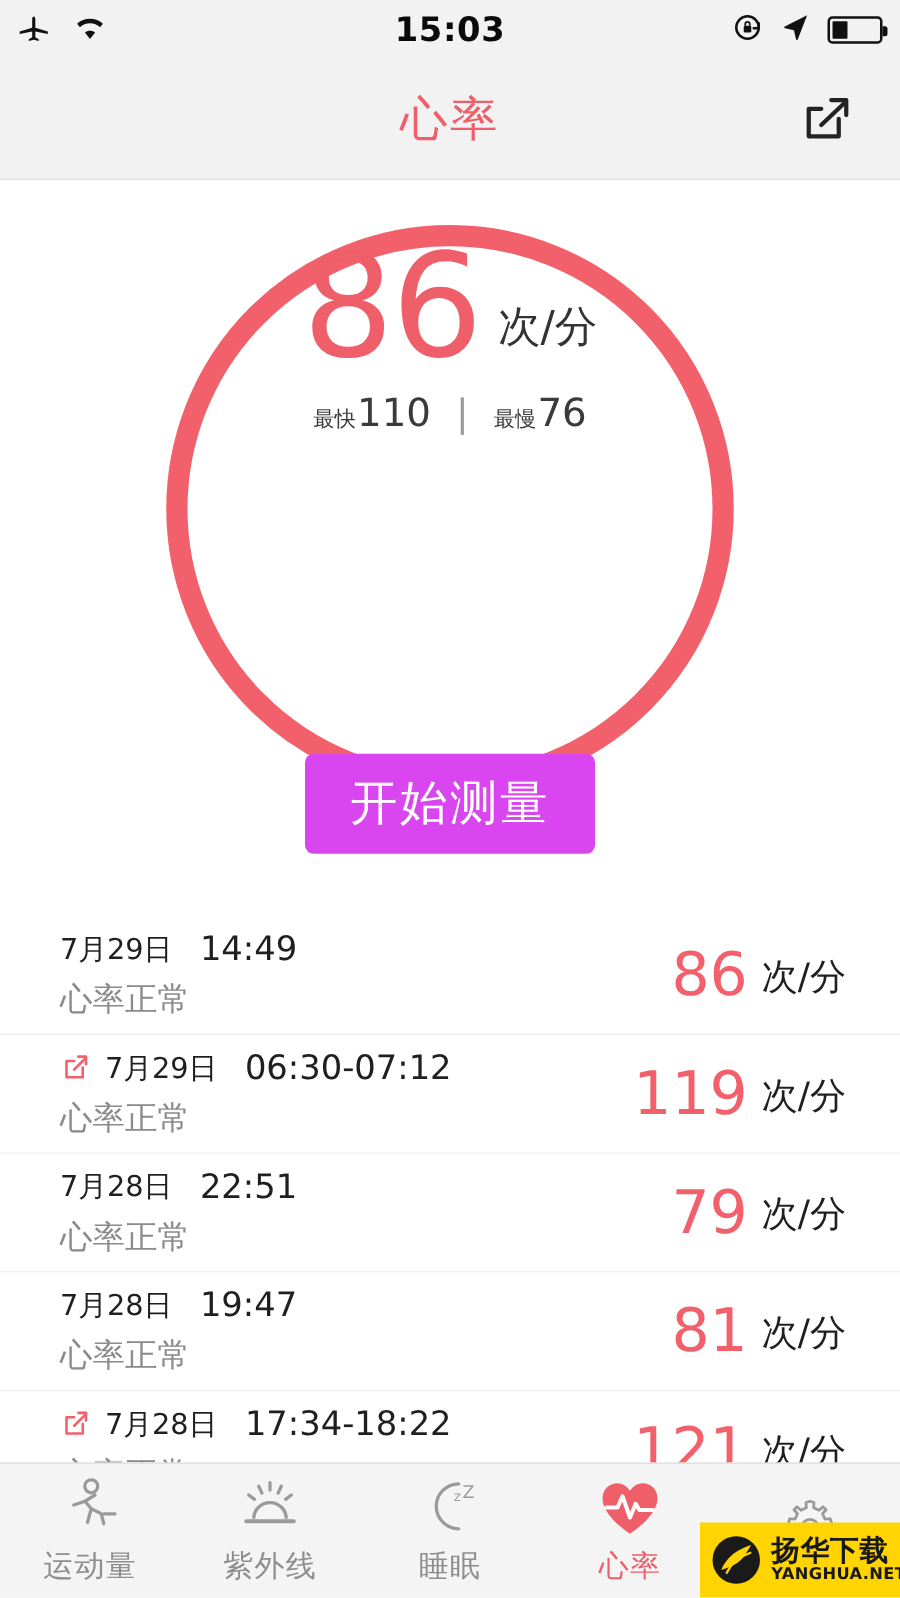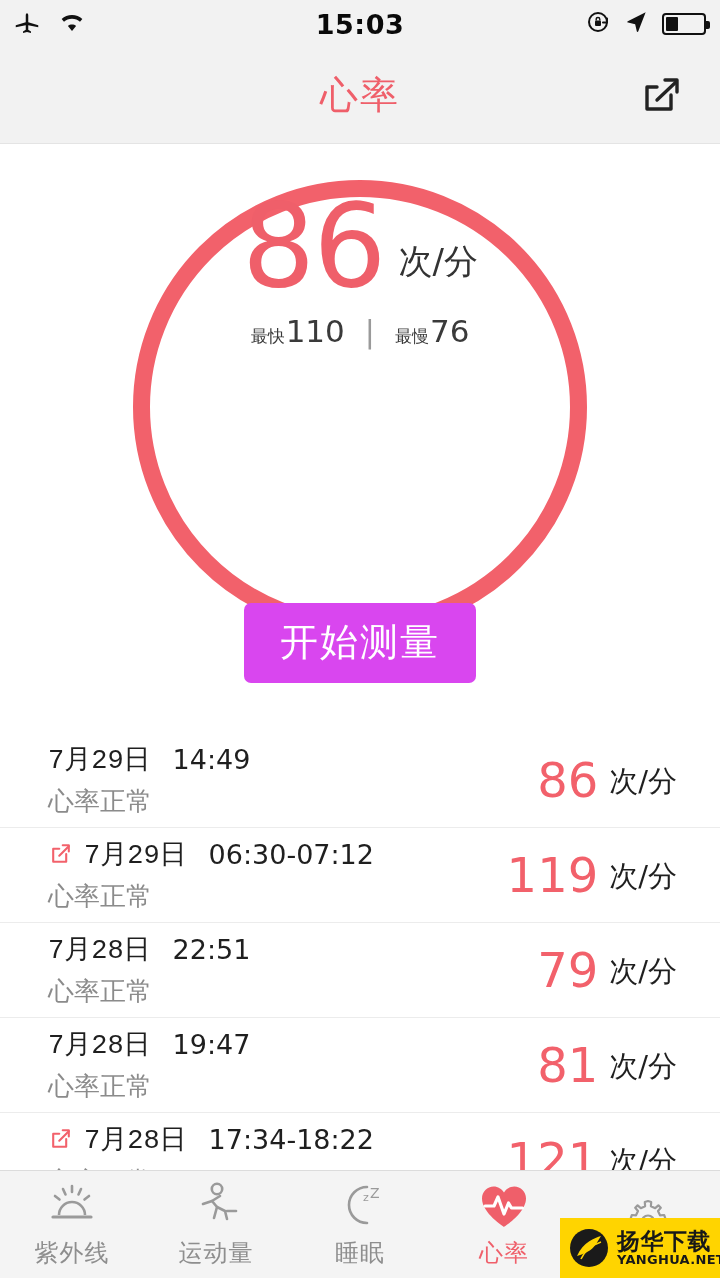--- a/index.html
+++ b/index.html
@@ -70,21 +70,21 @@
     cursor: pointer; white-space: nowrap;
   }
 
   
   .list { position: absolute; top: 733px; left: 0; width: 720px; height: 440px; background: #fff; overflow: hidden; }
   .row { position: relative; height: 95px; border-bottom: 1px solid #ececec; padding: 0 43px 0 48px;
          display: flex; align-items: center; justify-content: space-between; background: #fff; cursor: pointer; }
   .row-left { display: flex; flex-direction: column; justify-content: center; }
   .row-line1 { display: flex; align-items: center; }
   .row-share-icon { margin-right: 10px; display: inline-flex; }
-  .row-date { font-size: 27px; color: #1f1f1f; font-family: Liberation Mono, monospace; }
+  .row-date { font-size: 23px; color: #1f1f1f; }
   .row-time { font-size: 27px; color: #1f1f1f; margin-left: 22px; }
   .row-status { font-size: 26px; color: #8b8b8b; margin-top: 7px; }
   .row-right { display: flex; align-items: flex-end; }
   .row-value { font-size: 48px; line-height: 1; color: #f2616b; }
   .row-unit { font-size: 29px; color: #1f1f1f; margin-left: 11px; margin-bottom: 2px; }
 
   
   .tabbar {
     position: absolute; bottom: 0; left: 0; width: 720px; height: 108px;
     background: #f4f4f4; border-top: 1px solid #dcdcdc;
@@ -258,43 +258,43 @@
         <div class="row-right">
           <span class="row-value">121</span>
           <span class="row-unit">次/分</span>
         </div>
       </div>
     </div>
 
   <div class="tabbar">
     <div class="tab">
       <span class="tab-icon">
-        <svg width="50" height="50" viewBox="0 0 50 50">
-          <path d="M12 34a13 13 0 0126 0" fill="none" stroke="#9a9a9a" stroke-width="2.6"></path>
-          <path d="M6 36h38" fill="none" stroke="#9a9a9a" stroke-width="3.2" stroke-linecap="round"></path>
-          <path d="M25 5v6M16 8l2.5 5.5M34 8l-2.5 5.5M8 15l4.5 3.5M42 15l-4.5 3.5" fill="none" stroke="#9a9a9a" stroke-width="2.6" stroke-linecap="round"></path>
-        </svg>
-      </span>
-      <span class="tab-label">紫外线</span>
-    </div>
-    <div class="tab">
-      <span class="tab-icon">
         <svg width="46" height="50" viewBox="0 0 46 50">
           <circle cx="24" cy="8" r="5.2" fill="none" stroke="#9a9a9a" stroke-width="2.6"></circle>
           <path d="M27 15l-8 5 5 6-3 11" fill="none" stroke="#9a9a9a" stroke-width="2.6" stroke-linecap="round" stroke-linejoin="round"></path>
           <path d="M24 26l8 4 2 8" fill="none" stroke="#9a9a9a" stroke-width="2.6" stroke-linecap="round" stroke-linejoin="round"></path>
           <path d="M19 20l-9 3" fill="none" stroke="#9a9a9a" stroke-width="2.6" stroke-linecap="round"></path>
           <path d="M34 30h9" fill="none" stroke="#9a9a9a" stroke-width="2.6" stroke-linecap="round"></path>
         </svg>
       </span>
       <span class="tab-label">运动量</span>
     </div>
     <div class="tab">
       <span class="tab-icon">
         <svg width="50" height="50" viewBox="0 0 50 50">
+          <path d="M12 34a13 13 0 0126 0" fill="none" stroke="#9a9a9a" stroke-width="2.6"></path>
+          <path d="M6 36h38" fill="none" stroke="#9a9a9a" stroke-width="3.2" stroke-linecap="round"></path>
+          <path d="M25 5v6M16 8l2.5 5.5M34 8l-2.5 5.5M8 15l4.5 3.5M42 15l-4.5 3.5" fill="none" stroke="#9a9a9a" stroke-width="2.6" stroke-linecap="round"></path>
+        </svg>
+      </span>
+      <span class="tab-label">紫外线</span>
+    </div>
+    <div class="tab">
+      <span class="tab-icon">
+        <svg width="50" height="50" viewBox="0 0 50 50">
           <path d="M32 6a18 18 0 100 36 15 15 0 010-36z" fill="none" stroke="#9a9a9a" stroke-width="2.6" stroke-linejoin="round"></path>
           <text x="28" y="20" font-family="DejaVu Sans, sans-serif" font-size="11" fill="#9a9a9a">z</text>
           <text x="35" y="17" font-family="DejaVu Sans, sans-serif" font-size="14" fill="#9a9a9a">Z</text>
         </svg>
       </span>
       <span class="tab-label">睡眠</span>
     </div>
     <div class="tab active">
       <span class="tab-icon">
         <svg width="52" height="48" viewBox="0 0 52 48">

